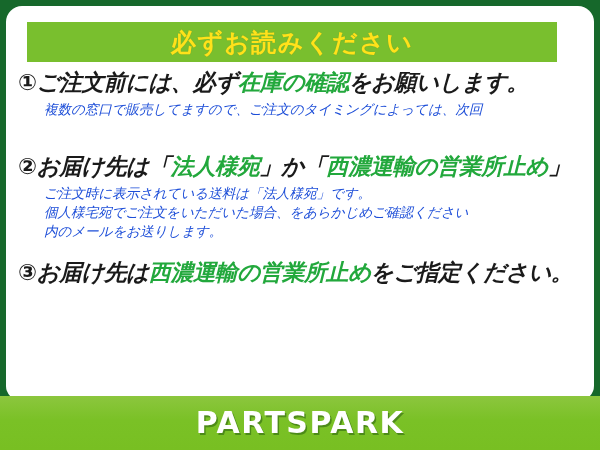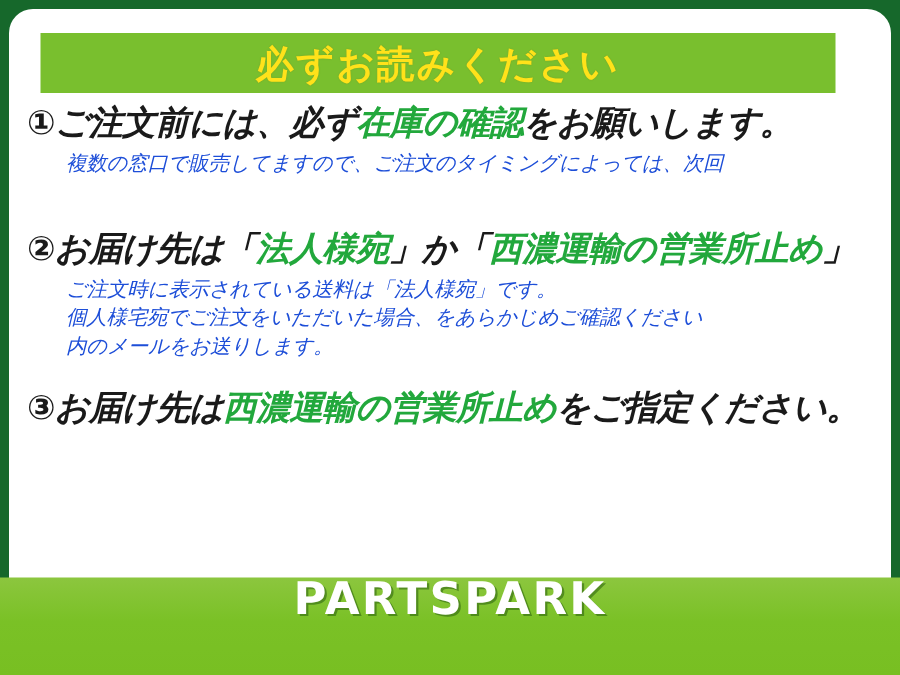--- a/index.html
+++ b/index.html
@@ -100,23 +100,24 @@
   #item-1 { margin-top: 0px; }
   #item-2 { margin-top: 32px; }
   #item-3 { margin-top: 16px; }
 
   
   #footer {
     position: absolute;
     left: 0;
     bottom: 0;
     width: 600px;
-    height: 65px;
+    height: 54px;
     background: linear-gradient(180deg, #8cc63e 0%, #7ac126 45%, #78bf22 100%);
     display: flex;
+    align-items: center;
     justify-content: center;
   }
 
   .brand {
     color: #ffffff;
     font-size: 30px;
     font-weight: bold;
     letter-spacing: 1.5px;
     line-height: 1;
     text-shadow: 1.5px 1.5px 0 rgba(40,95,15,0.55);

